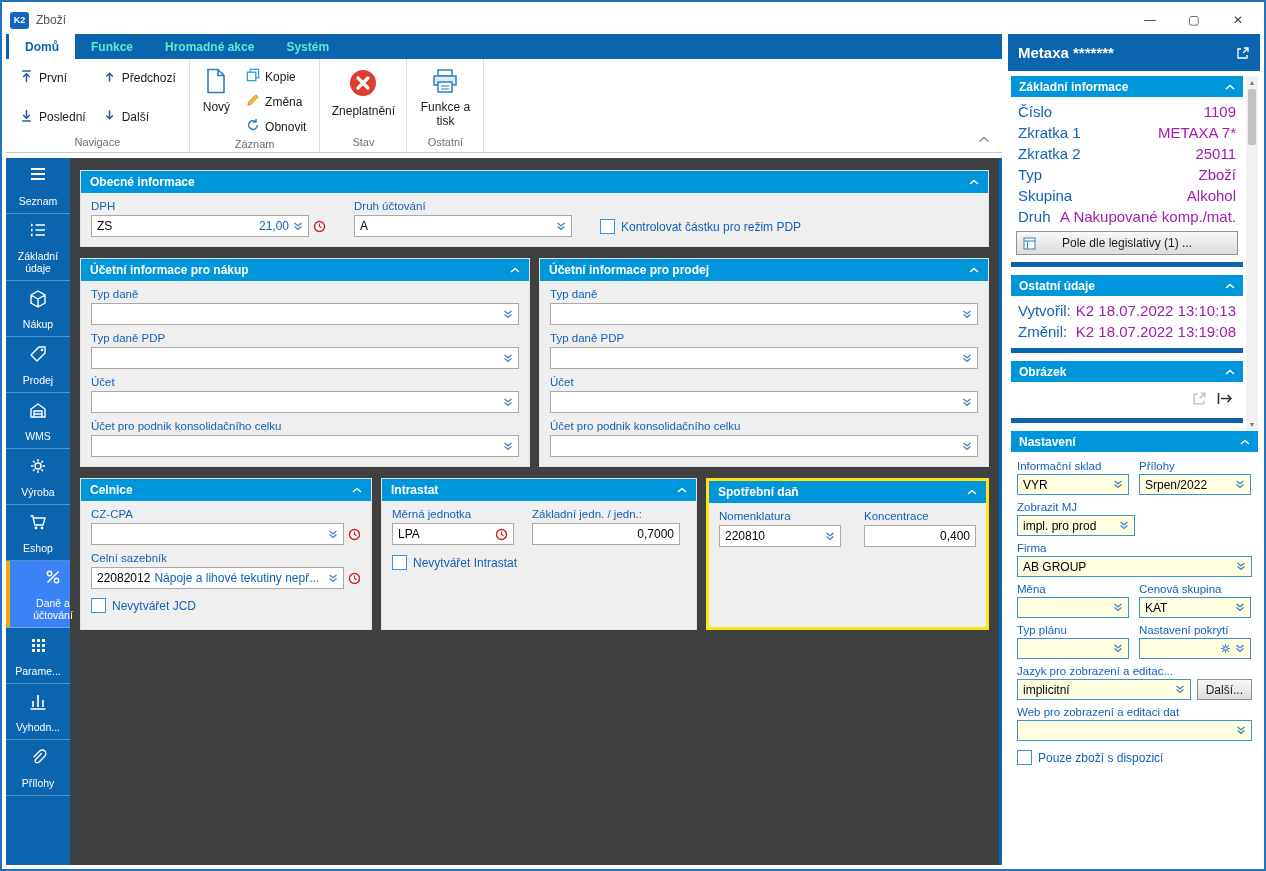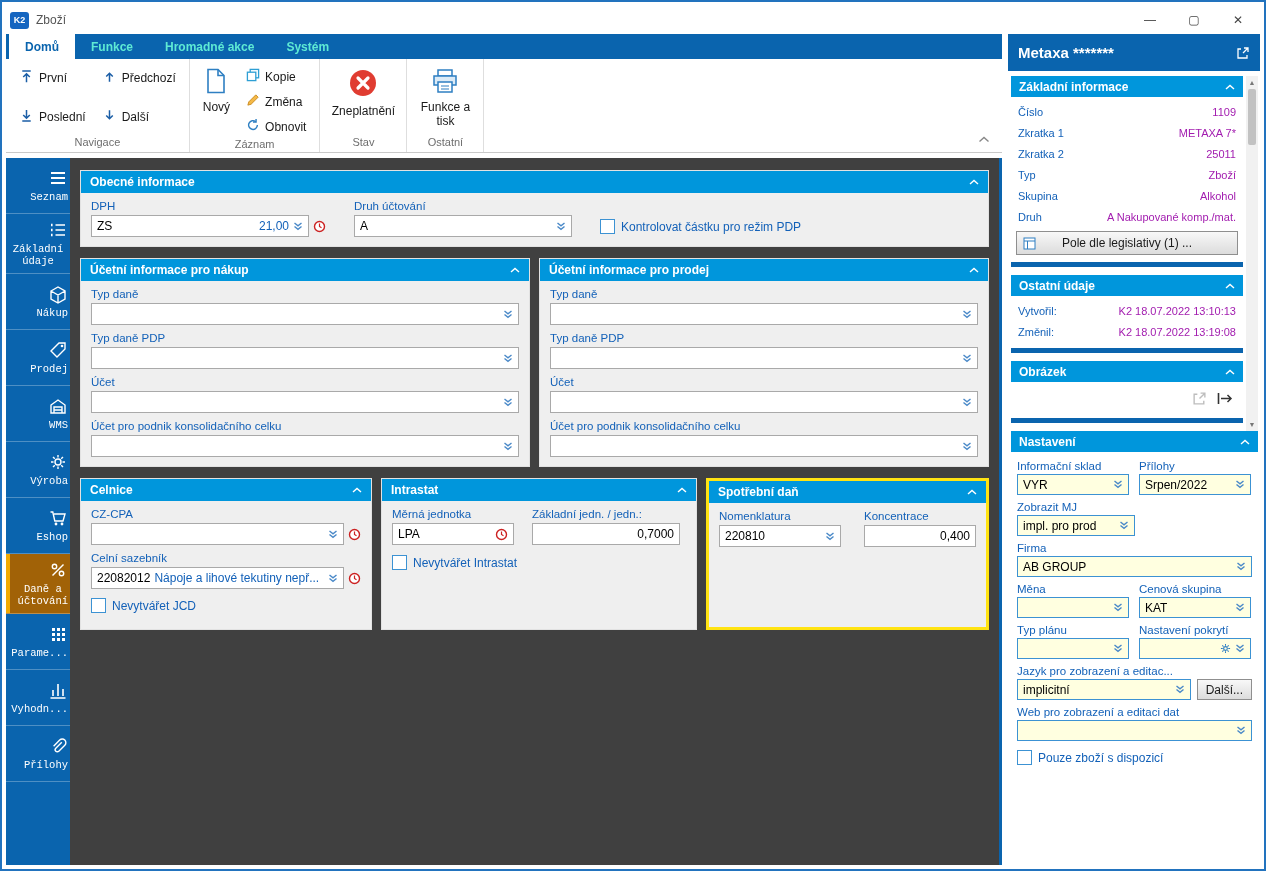--- a/index.html
+++ b/index.html
@@ -34,24 +34,24 @@
   .nav-grid { display:grid; grid-template-rows:auto auto; grid-auto-flow:column; row-gap:10px; column-gap:4px; padding-top:8px; }
   .rsb { display:flex; align-items:center; gap:5px; padding:2px 6px; font-size:12px; color:#1A1A1A; cursor:pointer; white-space:nowrap; }
   .rbb { display:flex; flex-direction:column; align-items:center; gap:3px; padding:4px 6px 2px;
          font-size:12px; color:#1A1A1A; text-align:center; cursor:pointer; line-height:1.15; }
   .rstack { display:flex; flex-direction:column; gap:4px; padding-top:2px; }
   .ribbon-collapse { position:absolute; right:12px; bottom:6px; cursor:pointer; }
 
   
   .body-row { flex:1; min-height:0; display:flex; margin-top:5px; border-right:3px solid #0A64AE; }
   .sidebar { width:64px; flex:none; background:#0A64AE; display:flex; flex-direction:column; }
-  .sb-item { min-height:56px; color:#fff; display:flex; flex-direction:column; align-items:flex-end; justify-content:center;
-             gap:0; font-size:10.5px; line-height:1.15; text-align:center; padding:6px 2px;
-             border-bottom:1px solid rgba(255,255,255,.28); cursor:pointer; position:relative;font-family:Liberation Mono, monospace; }
-  .sb-item.active { background:#a16207;padding-left:32px; }
+  .sb-item { min-height:56px; color:#fff; display:flex; flex-direction:column; align-items:center; justify-content:center;
+             gap:8px; font-size:10.5px; line-height:1.15; text-align:center; padding:6px 2px;
+             border-bottom:1px solid rgba(255,255,255,.28); cursor:pointer; position:relative; }
+  .sb-item.active { background:#3b82f6;padding-left:32px; }
   .sb-item.active::before { content:''; position:absolute; left:0; top:0; bottom:0; width:4px; background:#F2A900; }
   .sb-item svg { flex:none; }
 
   .main { flex:1; min-width:0; background:#404040; padding:12px 10px; display:flex; flex-direction:column; gap:11px; overflow:hidden; }
 
   
   .panel { background:#EFEFEF; border:1px solid #E2E2E2; display:flex; flex-direction:column; }
   .panel.highlighted { border:3px solid #FFE312; }
   .panel-header { height:22px; flex:none; background:#0096DC; color:#fff; font-weight:bold; font-size:12px;
                   display:flex; align-items:center; padding:0 9px; cursor:pointer; }
@@ -81,21 +81,21 @@
   .rp-header .popout { margin-left:auto; cursor:pointer; display:flex; }
   .rp-body { flex:1; min-height:0; display:flex; flex-direction:column; padding:5px 2px 4px 3px; }
 
   .scroll-wrap { display:flex; flex:none; }
   .sections-col { flex:1; min-width:0; }
   .rp-section { border-bottom:5px solid #0A64AE; margin-bottom:8px; background:#fff; }
   .rp-sec-header { height:21px; background:#0096DC; color:#fff; font-weight:bold; font-size:12px;
                    display:flex; align-items:center; padding:0 8px; cursor:pointer; }
   .rp-sec-header .chev { margin-left:auto; display:flex; }
   .rp-sec-body { padding:4px 4px 6px; }
-  .kv { display:flex; align-items:center; height:21px; padding:0 3px; font-size:11px; }
+  .kv { display:flex; align-items:center; height:21px; padding:0 3px; font-size:15px; }
   .kv-l { color:#1361B8; white-space:nowrap; }
   .kv-v { margin-left:auto; color:#a21caf; white-space:nowrap; }
   .legis-btn { margin:4px 1px 1px; height:24px; background:linear-gradient(#F8F8F8,#DCDCDC);
                border:1px solid #8F8F8F; display:flex; align-items:center; justify-content:center;
                gap:7px; font-size:12px; color:#1A1A1A; cursor:pointer; position:relative; }
   .legis-btn .licon { position:absolute; left:6px; display:flex; }
 
   .obrazek-body { height:36px; display:flex; align-items:center; justify-content:flex-end; gap:10px; padding:0 10px; }
 
   .rp-scrollbar { width:12px; flex:none; background:#F1F1F1; margin-left:3px; display:flex; flex-direction:column; align-items:center; }

